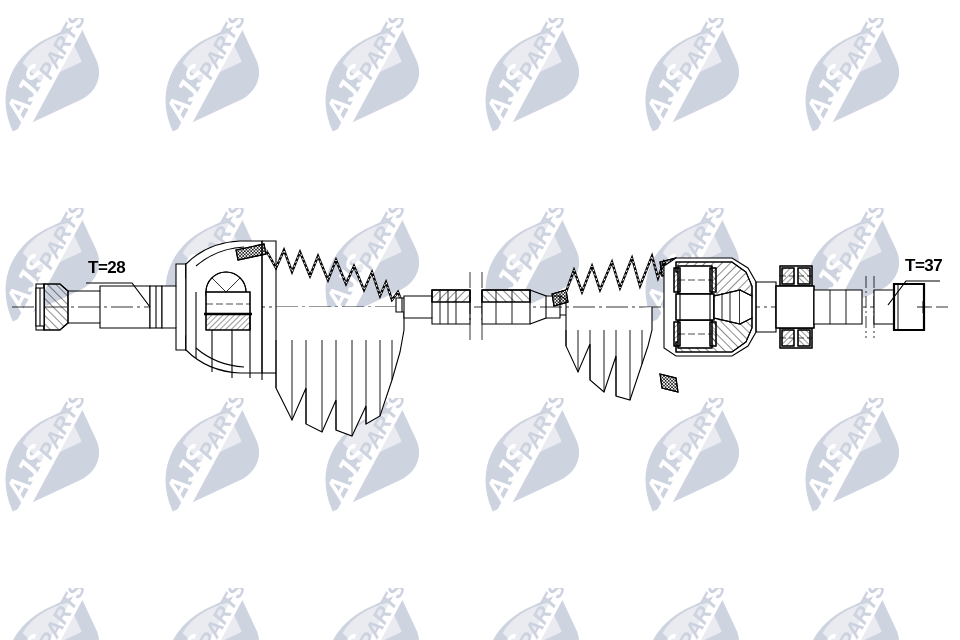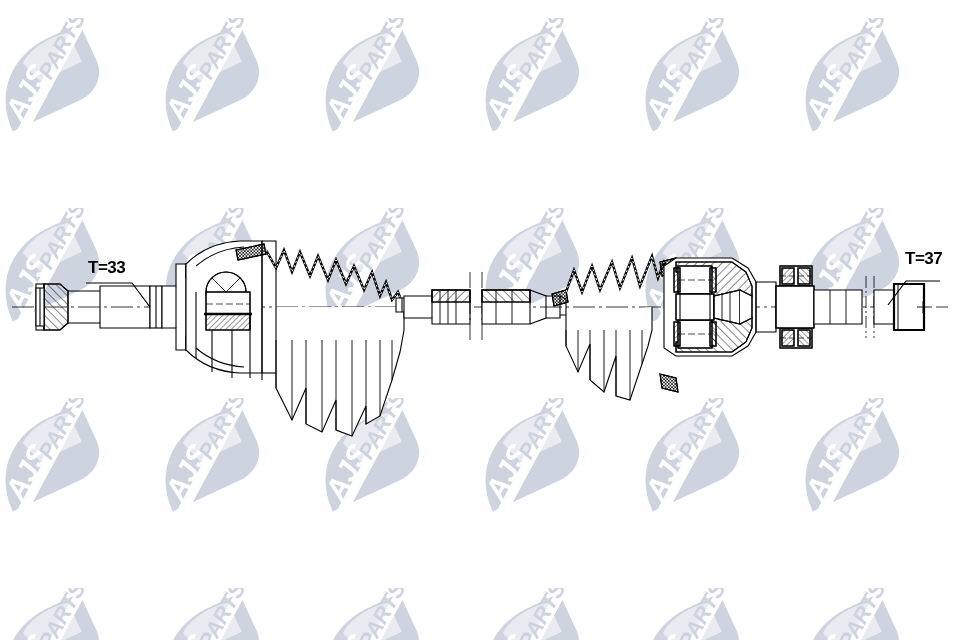--- a/index.html
+++ b/index.html
@@ -547,18 +547,18 @@
   <div id="label-layer">
     <svg width="960" height="640" viewBox="0 0 960 640" xmlns="http://www.w3.org/2000/svg">
       <g stroke="#000" stroke-width="1.2" fill="none">
 
         <path d="M86 283 L132 283 L150 307"></path>
 
         <path d="M940 281 L906 281 L888 305"></path>
       </g>
     </svg>
 
-    <div class="dim-label" style="left:88px; top:258px;">T=33</div>
-
-    <div class="dim-label" style="left:905px; top:249px;">T=37</div>
+    <div class="dim-label" style="left:88px; top:258px;">T=28</div>
+
+    <div class="dim-label" style="left:905px; top:256px;">T=37</div>
   </div>
 
 </div>
 
 </body></html>

